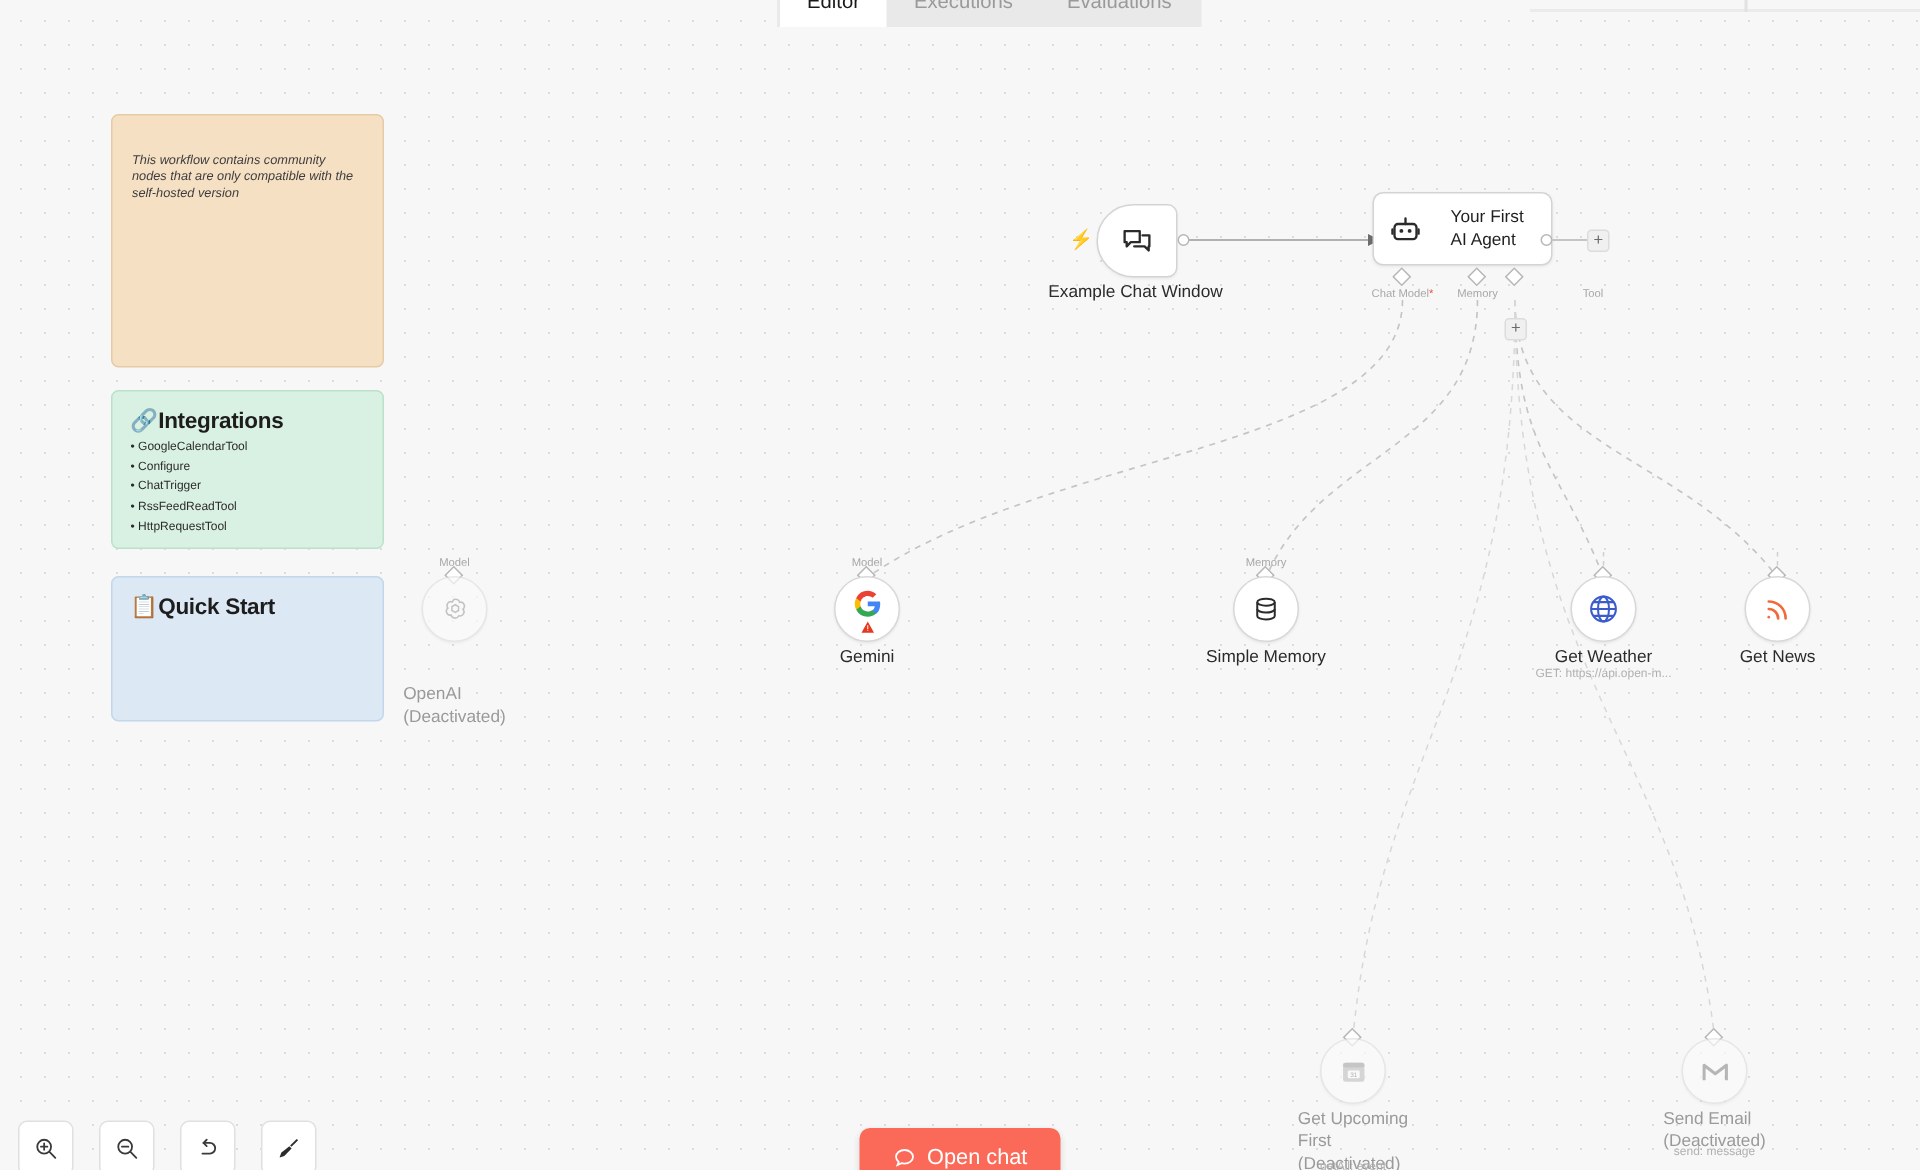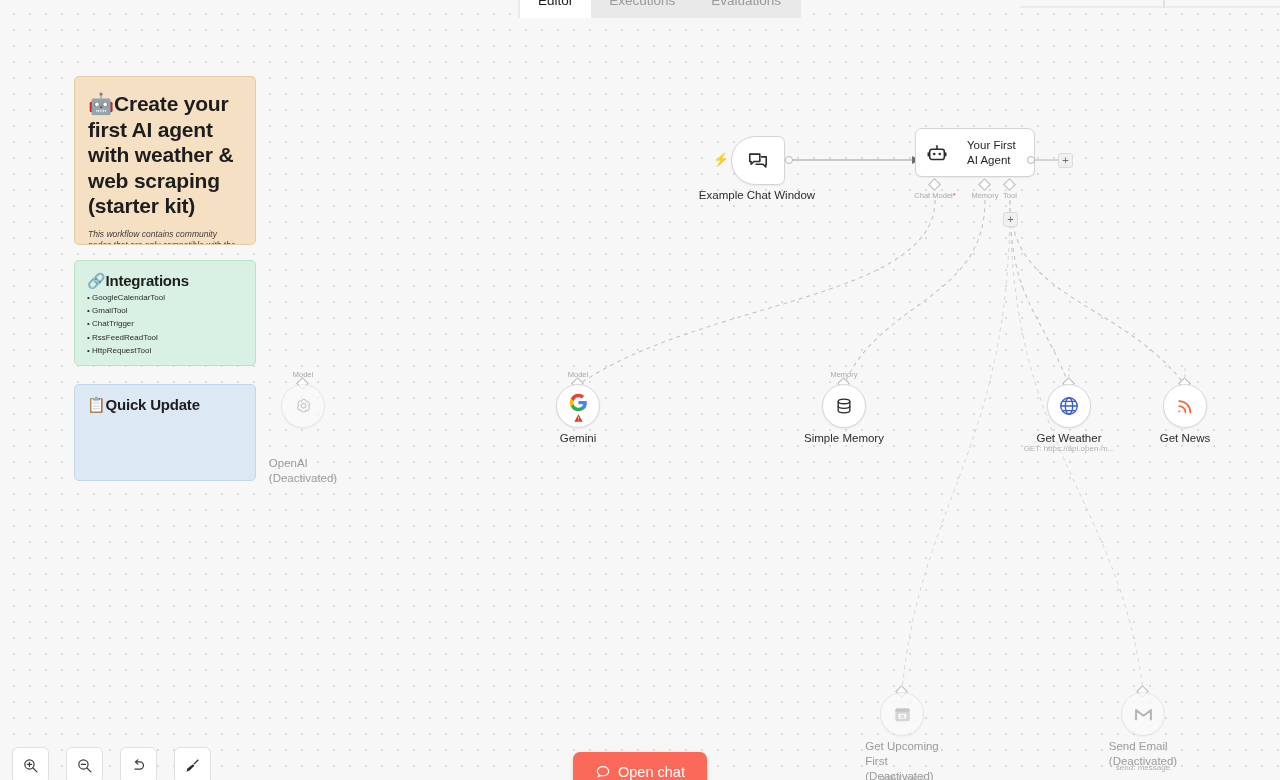--- a/index.html
+++ b/index.html
@@ -173,38 +173,37 @@
       </div>
     <div class="tab">
         <span>Executions</span>
       </div>
     <div class="tab">
         <span>Evaluations</span>
       </div>
   </div>
 
   <div class="sticky sticky-peach" style="left:74px; top:76px; width:182px; height:169px; padding:14px 13px;">
-    <div class="sticky-title"><span>🤖</span><span>Create your first AI agent with weather &amp; web scraping (starter kit)</span></div>
     <div class="sticky-sub">This workflow contains community nodes that are only compatible with the self-hosted version</div>
   </div>
 
   <div class="sticky sticky-green" style="left:74px; top:260px; width:182px; height:106px; padding:10px 12px;">
     <div class="sticky-title small"><span>🔗</span><span>Integrations</span></div>
     <ul class="sticky-list" style="margin-top:0;">
       <li>GoogleCalendarTool</li>
-      <li>GmailTool</li>
+      <li>Configure</li>
       <li>ChatTrigger</li>
       <li>RssFeedReadTool</li>
       <li>HttpRequestTool</li>
 
     </ul>
   </div>
 
   <div class="sticky sticky-blue" style="left:74px; top:384px; width:182px; height:97px; padding:10px 12px;">
-    <div class="sticky-title small"><span>📋</span><span>Quick Update</span></div>
+    <div class="sticky-title small"><span>📋</span><span>Quick Start</span></div>
   </div>
 
   <svg style="position:absolute; left:0; top:0; width:1280px; height:780px; pointer-events:none;">
 
     <line x1="790" y1="160" x2="912" y2="160" stroke="#9a9a9a" stroke-width="1"></line>
     <polygon points="912,156 920,160 912,164" fill="#6d6d6d"></polygon>
 
     <line x1="1035" y1="160" x2="1058" y2="160" stroke="#b4b4b4" stroke-width="1"></line>
 
     <path d="M935,200 C935,300 700,300 578,385" fill="none" stroke="#c4c4c4" stroke-width="1.1" stroke-dasharray="4 4"></path>
@@ -247,21 +246,21 @@
     <span style="font-size:11.5px; color:#1f1f1f; line-height:1.25;">Your First AI Agent</span>
   </div>
   <div class="endpoint" style="left:1027px; top:156px;"></div>
   <div class="plusbtn" style="left:1058px; top:153px;">+</div>
 
   <div class="diamond" style="left:930px; top:180px;"></div>
   <div class="port-label" style="left:935px; top:191px;"><span>Chat Model</span><span class="req">*</span></div>
   <div class="diamond" style="left:980px; top:180px;"></div>
   <div class="port-label" style="left:985px; top:191px;">Memory</div>
   <div class="diamond" style="left:1005px; top:180px;"></div>
-  <div class="port-label" style="left:1010px; top:191px;">Tool</div>
+  <div class="port-label" style="left:1062px; top:191px;">Tool</div>
   <div class="plusbtn" style="left:1003px; top:212px;">+</div>
 
   <div class="port-label" style="left:303px; top:370px;">Model</div>
   <div class="diamond" style="left:298px; top:379px;"></div>
   <div class="circle-node deact" style="left:281px; top:384px;">
     <span>
       <svg width="19" height="19" viewBox="0 0 24 24" fill="none" stroke="#b0b0b0" stroke-width="1.3">
         <path d="M12 3.2c2 0 3.4 1.4 3.6 2.6 1.6-.5 3.3.4 3.9 1.9.6 1.5 0 3-1 3.8.9 1 1.2 2.6.4 4-.8 1.4-2.5 1.9-3.9 1.5-.6 1.4-2 2.2-3.5 2-1.5-.2-2.7-1.3-3-2.6-1.6.4-3.3-.5-3.8-2-.5-1.5.1-3 1.1-3.7-.8-1.1-1-2.7-.2-4 .9-1.4 2.6-1.8 4-1.3C10 4.3 11 3.2 12 3.2z"></path>
         <path d="M9.2 9.4l2.8-1.6 2.8 1.6v3.2L12 14.2l-2.8-1.6z"></path>
       </svg>

